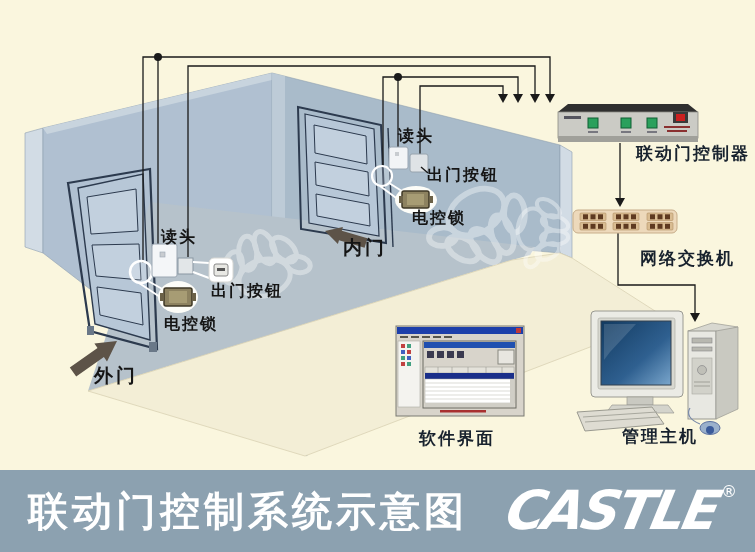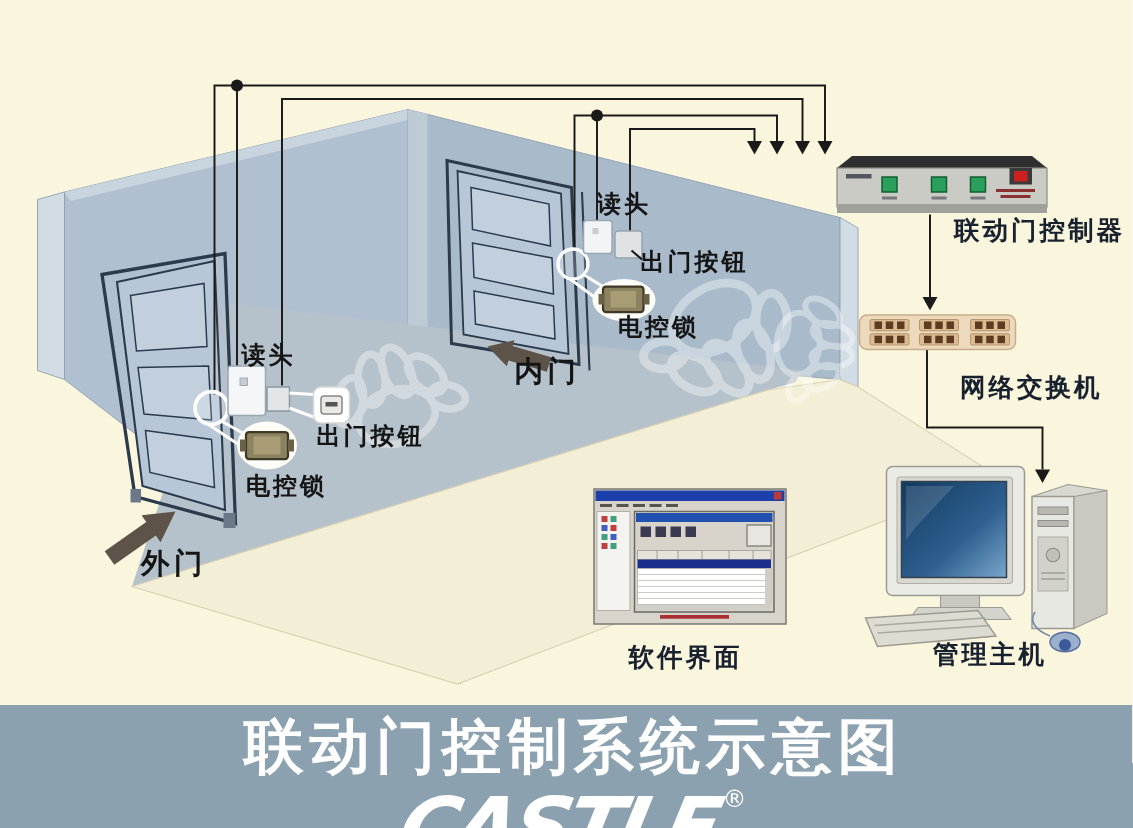--- a/index.html
+++ b/index.html
@@ -5,21 +5,21 @@
   html,body{margin:0;padding:0;}
   body{font-family:"DejaVu Sans","Liberation Sans",sans-serif;}
   #stage{position:relative;width:755px;height:552px;background:#FAF6DE;overflow:hidden;}
   #diagram{position:absolute;left:0;top:0;}
   svg text{font-family:"DejaVu Sans","Liberation Sans",sans-serif;font-weight:bold;fill:#151515;}
   .lbl{font-size:16px;letter-spacing:2px;}
   .lbl-lg{font-size:19px;letter-spacing:3px;}
   .lbl-r{font-size:17px;letter-spacing:2px;fill:#18222e;}
   #titlebar{position:absolute;left:0;top:470px;width:755px;height:82px;background:#8CA1B0;
             display:flex;align-items:center;justify-content:space-between;box-sizing:border-box;
-            padding:0 18px 0 28px;flex-direction:column;}
+            padding:0 18px 0 28px;}
   #main-title{color:#ffffff;font-size:40px;font-weight:bold;letter-spacing:4px;margin:0;white-space:nowrap;}
   #logo-wrap{display:flex;align-items:flex-start;color:#fff;}
   #logo-text{font-style:italic;font-weight:bold;font-size:54px;letter-spacing:-3px;
              transform:skewX(-12deg);line-height:1;display:inline-block;}
   #logo-reg{font-size:16px;margin-left:4px;margin-top:-2px;}
 </style>
 </head>
 <body>
 
 <div id="stage">

